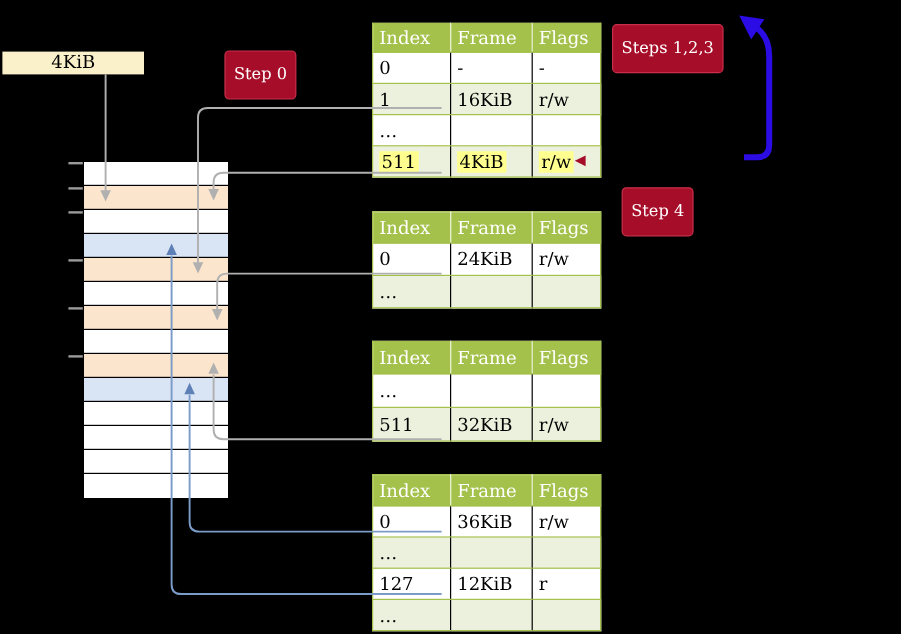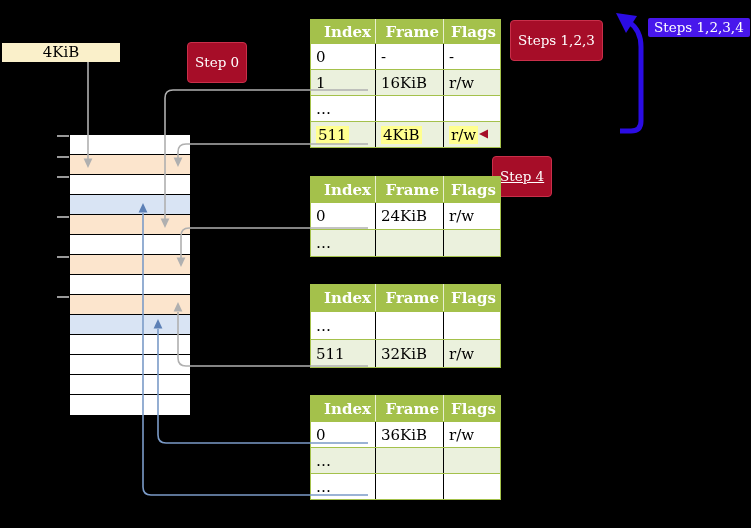--- a/index.html
+++ b/index.html
@@ -11,36 +11,36 @@
          background:#faf0ca;color:#000;text-align:center;font-size:15px;}
 
   
   .badge{position:absolute;color:#fff;font-size:13.5px;line-height:15px;padding:12px 7px;
          border-radius:4px;white-space:nowrap;}
   .badge.red{background:#a60d28;border:1px solid #c92f4a;}
   .badge.blue{background:#4817ec;border:none;border-radius:2px;padding:2px 6px;}
   .b-step0{left:187px;top:42px;text-align:center;}
   .b-steps123{left:510px;top:20px;}
   .b-steps1234{left:648px;top:18px;}
-  .b-step4{left:492px;top:156px;text-decoration:underline;}
+  .b-step4{left:518px;top:156px;}
 
   
   .mstrip{position:absolute;left:69px;top:134px;width:120px;border:1.5px solid #000;}
   .mrow{height:20px;box-sizing:border-box;border-bottom:1.5px solid #000;}
   .mrow:last-child{border-bottom:none;}
   .mrow.white{background:#ffffff;}
   .mrow.peach{background:#fce5cd;}
   .mrow.blue{background:#d9e4f4;}
   .tick{position:absolute;left:57px;width:12px;height:2px;background:#9a9a9a;}
 
   
   .ptable{position:absolute;border-collapse:collapse;background:#fff;
           font-size:15px;color:#000;}
   .ptable,.ptable th,.ptable td{border:1.5px solid #a4c14b;}
-  .ptable th{background:#a4c14b;color:#fff;font-weight:bold;text-align:right;
+  .ptable th{background:#a4c14b;color:#fff;font-weight:normal;text-align:left;
              padding:1px 4px 1px 5px;border-right:1px solid #e8efcf;font-size:15px;}
   .ptable th:last-child{border-right:1.5px solid #a4c14b;margin-top:16px;}
   .ptable td{border-left:1.2px solid #000;border-right:1.2px solid #000;
              padding:0 4px 0 5px;vertical-align:middle;}
   .ptable td:first-child{border-left:1.5px solid #a4c14b;}
   .ptable td:last-child{border-right:1.5px solid #a4c14b;}
   .ptable tbody tr:nth-child(even) td{background:#ebf1dd;}
   .ptable .c-index{width:55px;} .ptable .c-frame{width:58px;} .ptable .c-flags{width:47px;}
   .t1 thead tr{height:24px;} .t1 tbody tr{height:26px;}
   .t2 thead tr{height:26px;} .t2 tbody tr{height:27px;}
@@ -83,21 +83,20 @@
       <path d="M 620 131 L 631 131 Q 641 131 641 121 L 641 47 Q 641 30 629 22" stroke="#2b0ce4" stroke-width="5" fill="none"></path>
       <polygon points="616,13 637,16 626,33" fill="#2b0ce4"></polygon>
     </g>
     <polygon points="479,134 488,129.5 488,138.5" fill="#a50d28"></polygon>
   </svg>
 
   <div class="box4k">4KiB</div>
 
   <div class="badge red b-step0">Step 0</div>
   <div class="badge red b-steps123">Steps 1,2,3</div>
-  <div class="badge blue b-steps1234">Steps 1,2,3,4</div>
   <div class="badge red b-step4">Step 4</div>
 
   <div class="mstrip">
       <div class="mrow white"></div>
       <div class="mrow peach"></div>
       <div class="mrow white"></div>
       <div class="mrow blue"></div>
       <div class="mrow peach"></div>
       <div class="mrow white"></div>
       <div class="mrow peach"></div>
@@ -205,20 +204,25 @@
         <td><span>0</span></td>
         <td><span>36KiB</span></td>
         <td><span>r/w</span></td>
       </tr>
       <tr>
         <td><span>…</span></td>
         <td><span></span></td>
         <td><span></span></td>
       </tr>
       <tr>
+        <td><span>127</span></td>
+        <td><span>12KiB</span></td>
+        <td><span>r</span></td>
+      </tr>
+      <tr>
         <td><span>…</span></td>
         <td><span></span></td>
         <td><span></span></td>
       </tr>
     </tbody>
   </table>
 
 </div>
 
 </body></html>

